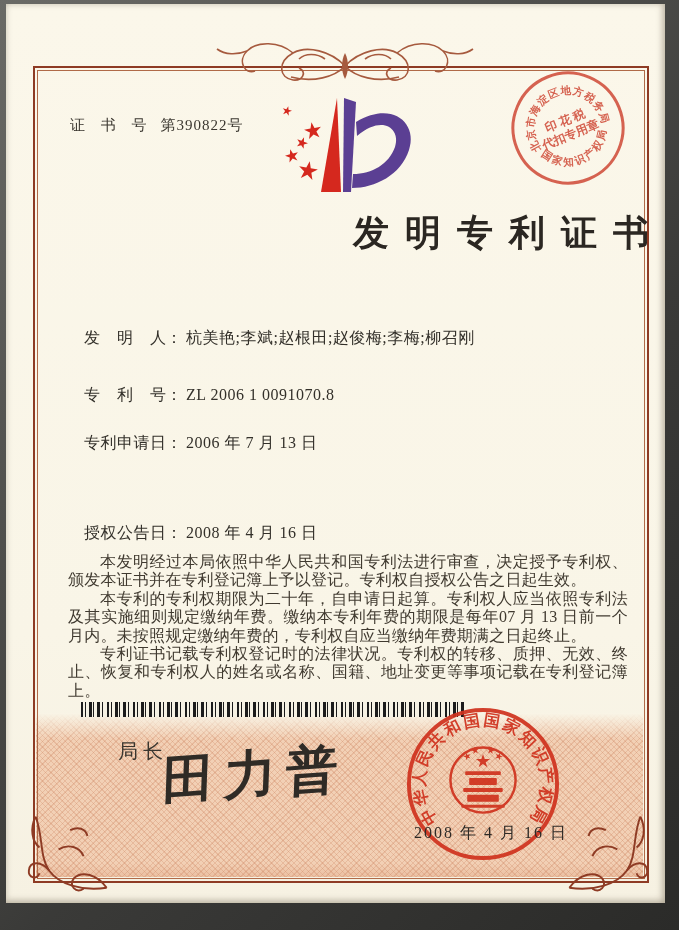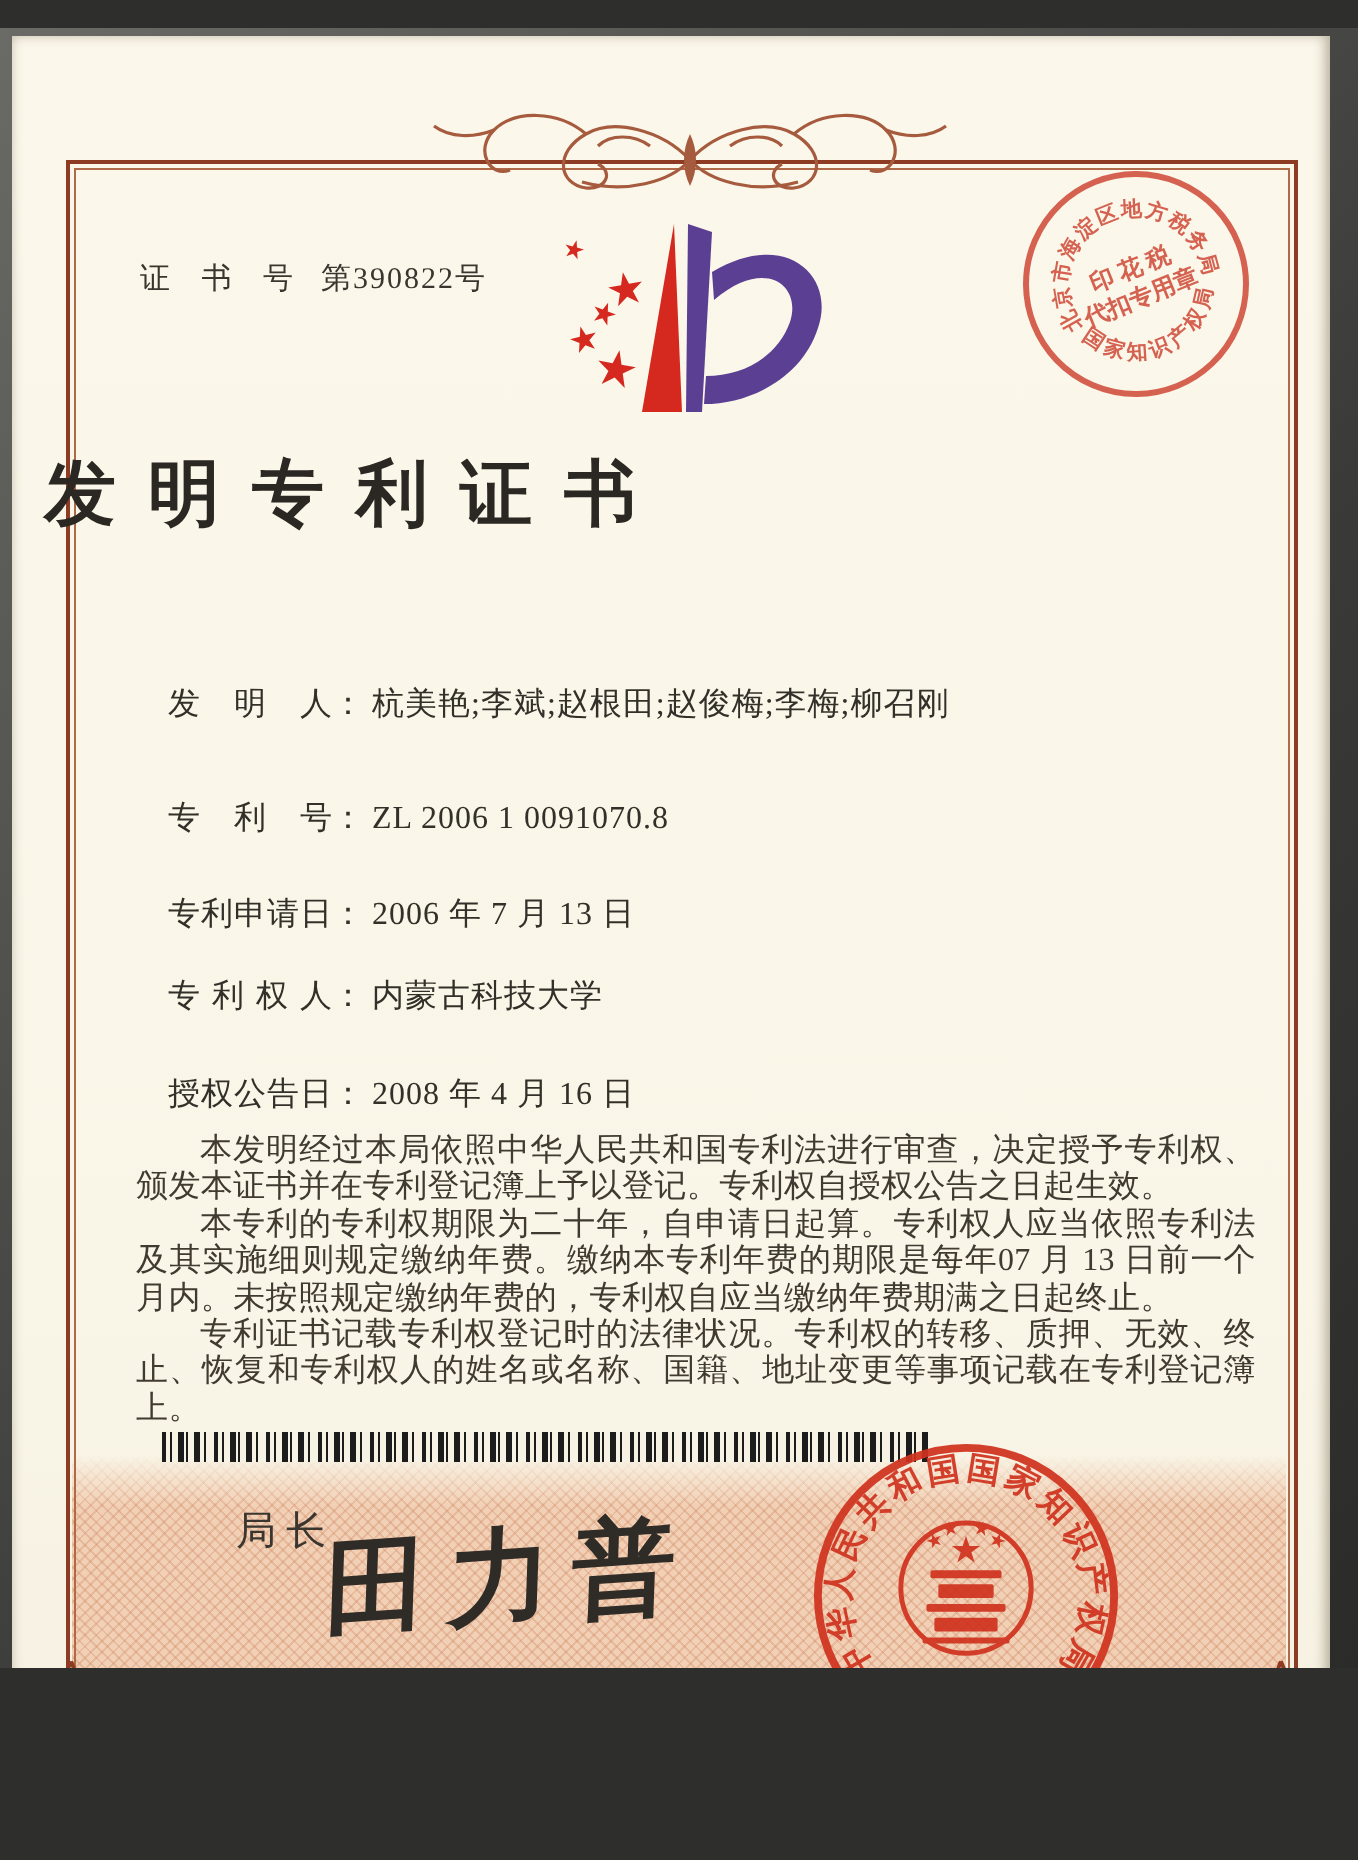--- a/index.html
+++ b/index.html
@@ -1,18 +1,18 @@
 <!DOCTYPE html>
 <html><head>
 <meta charset="utf-8">
 <style>
   html,body{margin:0;padding:0;background:#2e2e2c;}
-  #stage{position:relative;width:679px;height:820px;overflow:hidden;
+  #stage{position:relative;width:679px;height:930px;overflow:hidden;
          background:linear-gradient(135deg,#6a6a66,#3a3a38 60%,#2b2b29);
-         font-family:"Liberation Serif","DejaVu Serif",serif;margin-top:14px;}
+         font-family:"Liberation Serif","DejaVu Serif",serif;}
   
   #paper{position:absolute;left:6px;top:4px;width:659px;height:899px;
          background:linear-gradient(180deg,#fbf7ea 0%,#f9f5e7 70%,#f6f1e2 100%);
          box-shadow:inset -3px 0 6px rgba(120,110,90,.35), inset 0 -3px 6px rgba(120,110,90,.3);}
   
   .frame-outer{position:absolute;left:33px;top:66px;width:612px;height:813px;
          border:2px solid #8e3b24;}
   .frame-inner{position:absolute;left:2px;top:2px;right:2px;bottom:2px;
          border:1px solid #b06a48;}
   
@@ -28,21 +28,21 @@
 
   .abs{position:absolute;}
 
   #cert-no{left:64px;top:112px;font-size:15px;letter-spacing:1px;color:#3a362f;}
   #cert-no .lbl{letter-spacing:6px;margin-right:8px;}
 
   #logo{left:269px;top:90px;width:150px;height:108px;}
 
   #tax-stamp{left:498px;top:60px;width:128px;height:128px;transform:rotate(-22deg);opacity:.85;}
 
-  #title{left:0;right:0;top:205px;text-align:left;font-size:36px;font-weight:700;
+  #title{left:0;right:0;top:205px;text-align:right;font-size:36px;font-weight:700;
          letter-spacing:16px;color:#2b2722;text-indent:16px;}
 
   .field-row{left:78px;font-size:16px;color:#33302a;}
   .field-row .flabel{display:inline-block;width:82px;text-align:justify;text-align-last:justify;}
   .field-row .fcolon{margin:0 4px 0 0;}
   .field-row .fvalue{letter-spacing:.5px;}
   #f0{top:287px;} #f1{top:324px;} #f2{top:381px;} #f3{top:429px;} #f4{top:470px;} #f5{top:519px;}
 
   #body-text{left:62px;top:549px;width:560px;font-size:16px;line-height:18.4px;
          color:#403a30;text-align:justify;letter-spacing:.2px;}
@@ -140,23 +140,20 @@
     <div id="title" class="abs z3">发明专利证书</div>
 
     <div class="abs field-row z3" id="f1">
       <span class="flabel">发明人</span><span class="fcolon">：</span><span class="fvalue">杭美艳;李斌;赵根田;赵俊梅;李梅;柳召刚</span>
     </div>
     <div class="abs field-row z3" id="f2">
       <span class="flabel">专利号</span><span class="fcolon">：</span><span class="fvalue">ZL 2006 1 0091070.8</span>
     </div>
     <div class="abs field-row z3" id="f3">
       <span class="flabel">专利申请日</span><span class="fcolon">：</span><span class="fvalue">2006 年 7 月 13 日</span>
-    </div>
-    <div class="abs field-row z3" id="f4">
-      <span class="flabel">专利权人</span><span class="fcolon">：</span><span class="fvalue">内蒙古科技大学</span>
     </div>
     <div class="abs field-row z3" id="f5">
       <span class="flabel">授权公告日</span><span class="fcolon">：</span><span class="fvalue">2008 年 4 月 16 日</span>
     </div>
 
     <div id="body-text" class="abs z3">
       <p>本发明经过本局依照中华人民共和国专利法进行审查，决定授予专利权、颁发本证书并在专利登记簿上予以登记。专利权自授权公告之日起生效。</p>
       <p>本专利的专利权期限为二十年，自申请日起算。专利权人应当依照专利法及其实施细则规定缴纳年费。缴纳本专利年费的期限是每年07 月 13 日前一个月内。未按照规定缴纳年费的，专利权自应当缴纳年费期满之日起终止。</p>
       <p>专利证书记载专利权登记时的法律状况。专利权的转移、质押、无效、终止、恢复和专利权人的姓名或名称、国籍、地址变更等事项记载在专利登记簿上。</p>
     </div>

